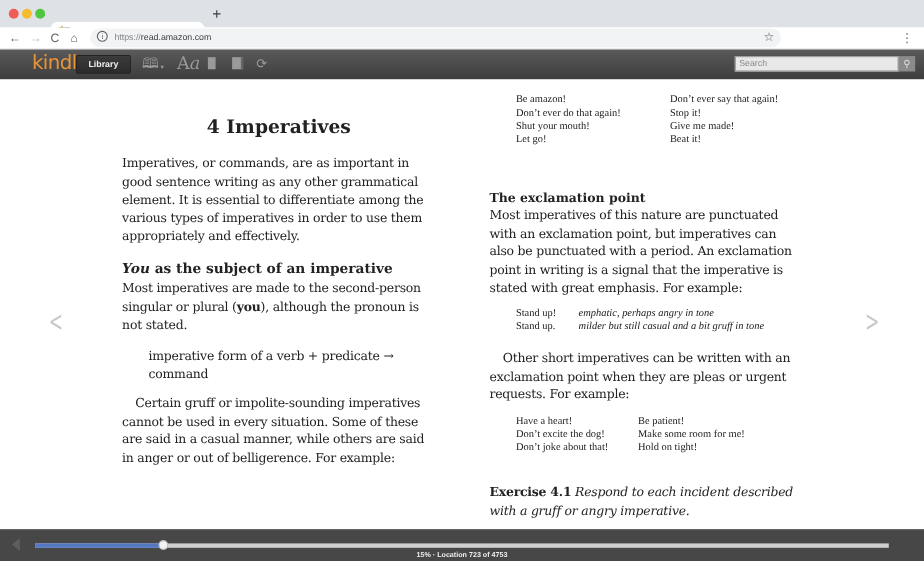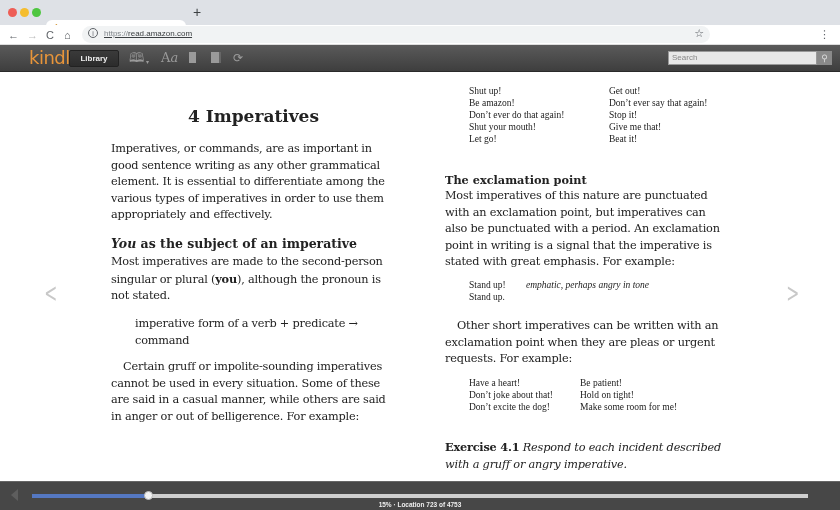--- a/index.html
+++ b/index.html
@@ -15,21 +15,21 @@
   .tab-fav { position: absolute; left: 7px; top: 5px; width: 11px; height: 11px; background: #3e3222; border-radius: 1px; }
   .tab-fav::after { content: "k"; position: absolute; left: 2px; top: -2px; color: #d8a04a; font: bold 10px "Liberation Sans", sans-serif; }
   .tab-title { position: absolute; left: 22px; top: 5px; font-size: 8px; color: #3c4043; }
   .tab-close { position: absolute; right: 8px; top: 3px; font-size: 10px; color: #5f6368; }
   .newtab { position: absolute; left: 193px; top: 5px; font-size: 14px; color: #3c4043; line-height: 14px; }
 
   .toolbar { position: absolute; left: 0; top: 25px; width: 840px; height: 20px; background: #fff; border-bottom: 1px solid #ddd; }
   .nav-btn { position: absolute; top: 3px; font-size: 11px; color: #5f6368; line-height: 14px; }
   .omnibox { position: absolute; left: 82px; top: 1px; width: 628px; height: 17px; background: #f1f3f4; border-radius: 9px; }
   .omni-info { position: absolute; left: 6px; top: 2px; width: 10px; height: 10px; border: 1px solid #5f6368; border-radius: 50%; font-size: 7px; text-align: center; line-height: 9px; color: #5f6368; }
-  .omni-url { position: absolute; left: 22px; top: 3px; font-size: 8px; color: #3c4043; text-decoration: underline; }
+  .omni-url { position: absolute; left: 22px; top: 3px; font-size: 8px; color: #3c4043; }
   .omni-url .scheme { color: #80868b; }
   .omni-star { position: absolute; right: 6px; top: 1px; font-size: 11px; color: #5f6368; }
   .menu-dots { position: absolute; right: 10px; top: 3px; font-size: 11px; color: #5f6368; }
 
   
   .kheader { position: absolute; left: 0; top: 45px; width: 840px; height: 27px; background: linear-gradient(#5a5a5a, #3e3e3e); border-bottom: 1px solid #2a2a2a; }
   .klogo { position: absolute; left: 7px; top: 2px; font: 18px "DejaVu Sans", sans-serif; color: #e8953a; letter-spacing: -0.5px; margin-left: 22px; }
   .library-btn { position: absolute; left: 69px; top: 5px; width: 50px; height: 17px; background: linear-gradient(#3a3a3a, #2c2c2c); border: 1px solid #222; border-radius: 2px; color: #eee; font: bold 8px "Liberation Sans", sans-serif; text-align: center; line-height: 15px; }
   .kicon { position: absolute; top: 6px; color: #9a9a9a; font-size: 12px; line-height: 14px; }
   .search-box { position: absolute; left: 668px; top: 6px; width: 149px; height: 14px; background: #e8e8e8; border: 1px solid #999; font-size: 8px; color: #888; padding-left: 3px; line-height: 12px; }
@@ -82,21 +82,21 @@
     <span class="omni-star">☆</span>
   </div>
   <span class="menu-dots">⋮</span>
 </div>
 
 <div class="kheader">
   <span class="klogo">kindle</span>
   <div class="library-btn">Library</div>
   <span class="kicon" style="left:129px;font-size:13px">🕮</span>
   <span class="kicon" style="left:146px;top:10px;font-size:6px">▾</span>
-  <span class="kicon" style="left:161px;font-family:'DejaVu Serif',serif;font-size:13px">A<i>a</i></span>
+  <span class="kicon" style="left:161px;font-family:'DejaVu Serif',serif;font-size:16px">A<i>a</i></span>
   <span class="kicon" style="left:189px;top:7px;width:7px;height:11px;background:#9a9a9a"></span>
   <span class="kicon" style="left:211px;top:7px;width:10px;height:11px;background:#9a9a9a;border-right:2px solid #666"></span>
   <span class="kicon" style="left:233px;font-size:12px">⟳</span>
   <div class="search-box">Search</div>
   <div class="search-btn">⚲</div>
 </div>
 
 <div class="reader">
   <span class="page-arrow" style="left:40px">&lt;</span>
   <span class="page-arrow" style="left:782px">&gt;</span>
@@ -105,41 +105,40 @@
     <div class="h1">4 Imperatives</div>
     <div class="para" style="top:68px;width:285px">Imperatives, or commands, are as important in good sentence writing as any other grammatical element. It is essential to differentiate among the various types of imperatives in order to use them appropriately and effectively.</div>
     <div class="h2" style="top:163px"><i>You</i><span> as the subject of an imperative</span></div>
     <div class="para" style="top:181px;width:285px"><span>Most imperatives are made to the second-person singular or plural (</span><b>you</b><span>), although the pronoun is not stated.</span></div>
     <div class="para" style="top:243px;left:24px;width:230px">imperative form of a verb + predicate → command</div>
     <div class="para" style="top:286px;width:285px;text-indent:12px">Certain gruff or impolite-sounding imperatives cannot be used in every situation. Some of these are said in a casual manner, while others are said in anger or out of belligerence. For example:</div>
   </div>
 
   <div class="col-right">
     <div class="ex-list" style="left:24px;top:12px;width:270px">
-      <div class="ex-row"><span>Shut up!</span><span class="c2" style="left:140px">Get out!</span></div>
       <div class="ex-row"><span>Be amazon!</span><span class="c2" style="left:140px">Don’t ever say that again!</span></div>
       <div class="ex-row"><span>Don’t ever do that again!</span><span class="c2" style="left:140px">Stop it!</span></div>
-      <div class="ex-row"><span>Shut your mouth!</span><span class="c2" style="left:140px">Give me that!</span></div>
+      <div class="ex-row"><span>Shut your mouth!</span><span class="c2" style="left:140px">Give me made!</span></div>
       <div class="ex-row"><span>Let go!</span><span class="c2" style="left:140px">Beat it!</span></div>
     </div>
 
     <div class="h3" style="top:100px">The exclamation point</div>
     <div class="para" style="top:115px;width:285px">Most imperatives of this nature are punctuated with an exclamation point, but imperatives can also be punctuated with a period. An exclamation point in writing is a signal that the imperative is stated with great emphasis. For example:</div>
 
     <div class="ex-list" style="left:24px;top:206px;width:270px">
       <div class="ex-row"><span>Stand up!</span><span class="c2" style="left:57px;font-style:italic">emphatic, perhaps angry in tone</span></div>
-      <div class="ex-row"><span>Stand up.</span></div>
+      <div class="ex-row"><span>Stand up.</span><span class="c2" style="left:57px;font-style:italic">milder but still casual and a bit gruff in tone</span></div>
     </div>
 
     <div class="para" style="top:245px;width:285px;text-indent:12px">Other short imperatives can be written with an exclamation point when they are pleas or urgent requests. For example:</div>
 
     <div class="ex-list" style="left:24px;top:304px;width:270px">
       <div class="ex-row"><span>Have a heart!</span><span class="c2" style="left:111px">Be patient!</span></div>
+      <div class="ex-row"><span>Don’t excite the dog!</span><span class="c2" style="left:111px">Make some room for me!</span></div>
       <div class="ex-row"><span>Don’t joke about that!</span><span class="c2" style="left:111px">Hold on tight!</span></div>
-      <div class="ex-row"><span>Don’t excite the dog!</span><span class="c2" style="left:111px">Make some room for me!</span></div>
     </div>
 
     <div class="para" style="top:366px;width:285px"><b>Exercise 4.1</b><i> Respond to each incident described with a gruff or angry imperative.</i></div>
   </div>
 </div>
 
 <div class="footer">
   <div class="footer-back"></div>
   <div class="progress-track">
     <div class="progress-fill" id="pfill" style="width: 116.4px; background: rgb(85, 120, 194);"></div>

